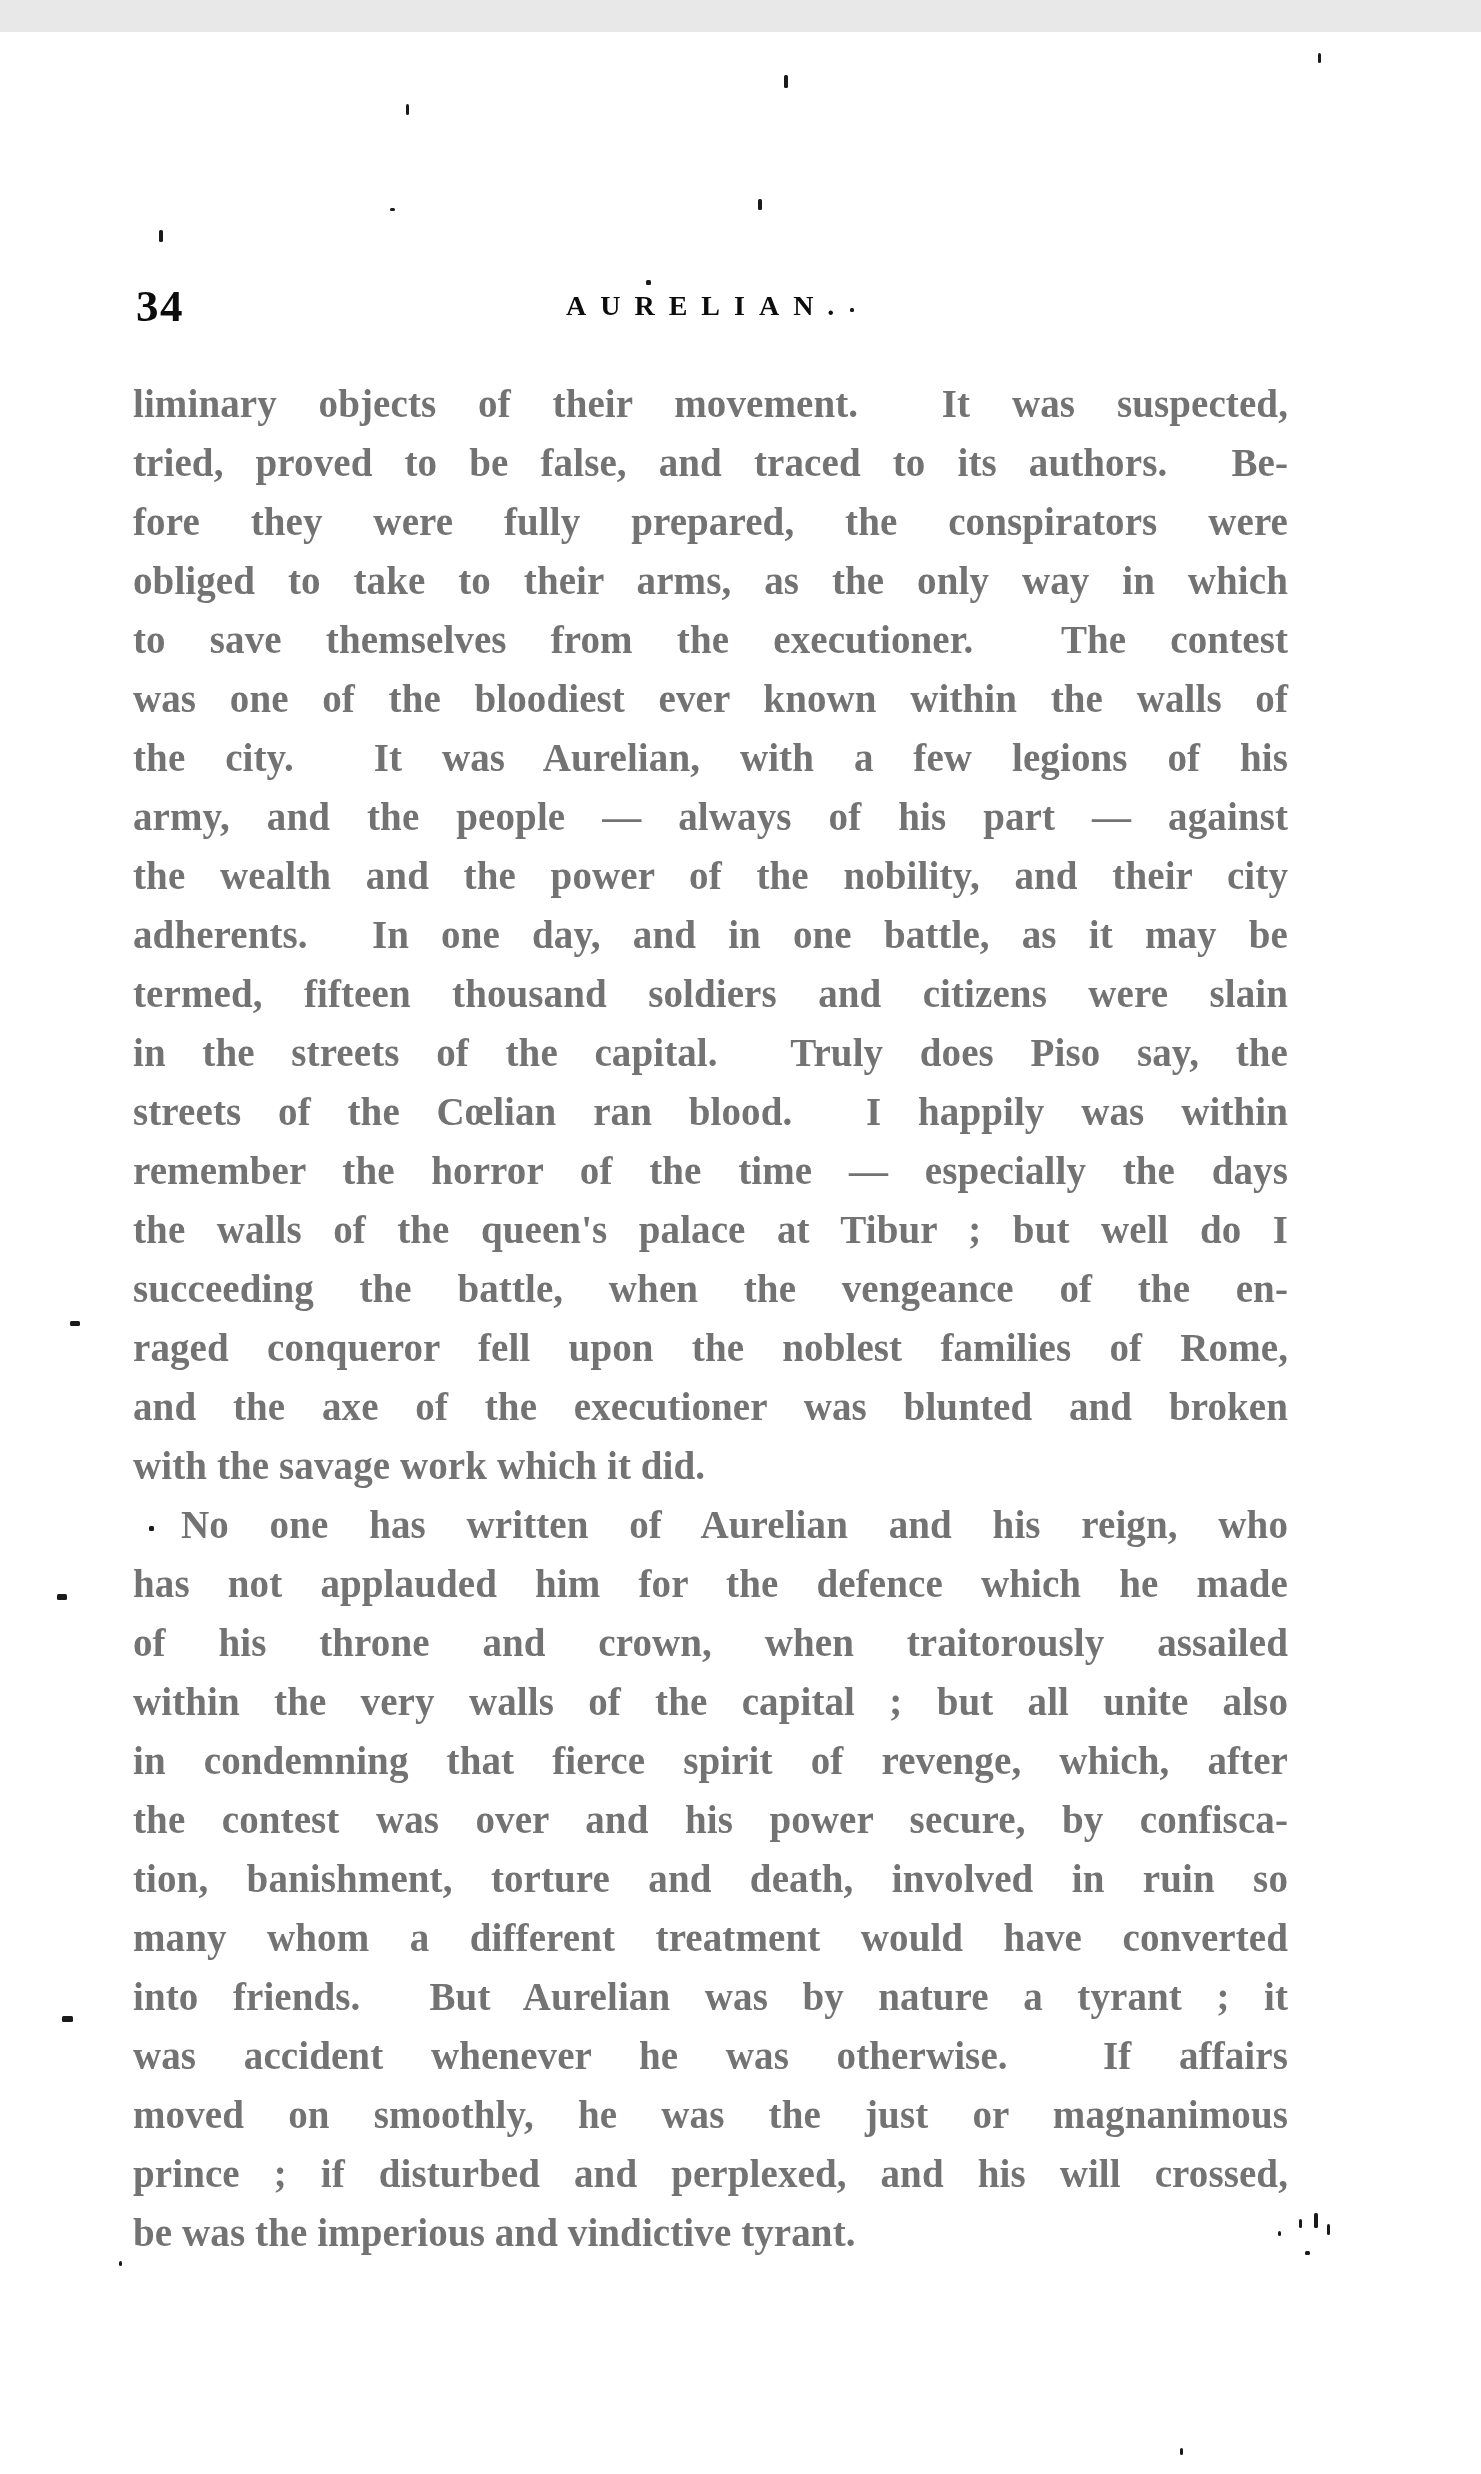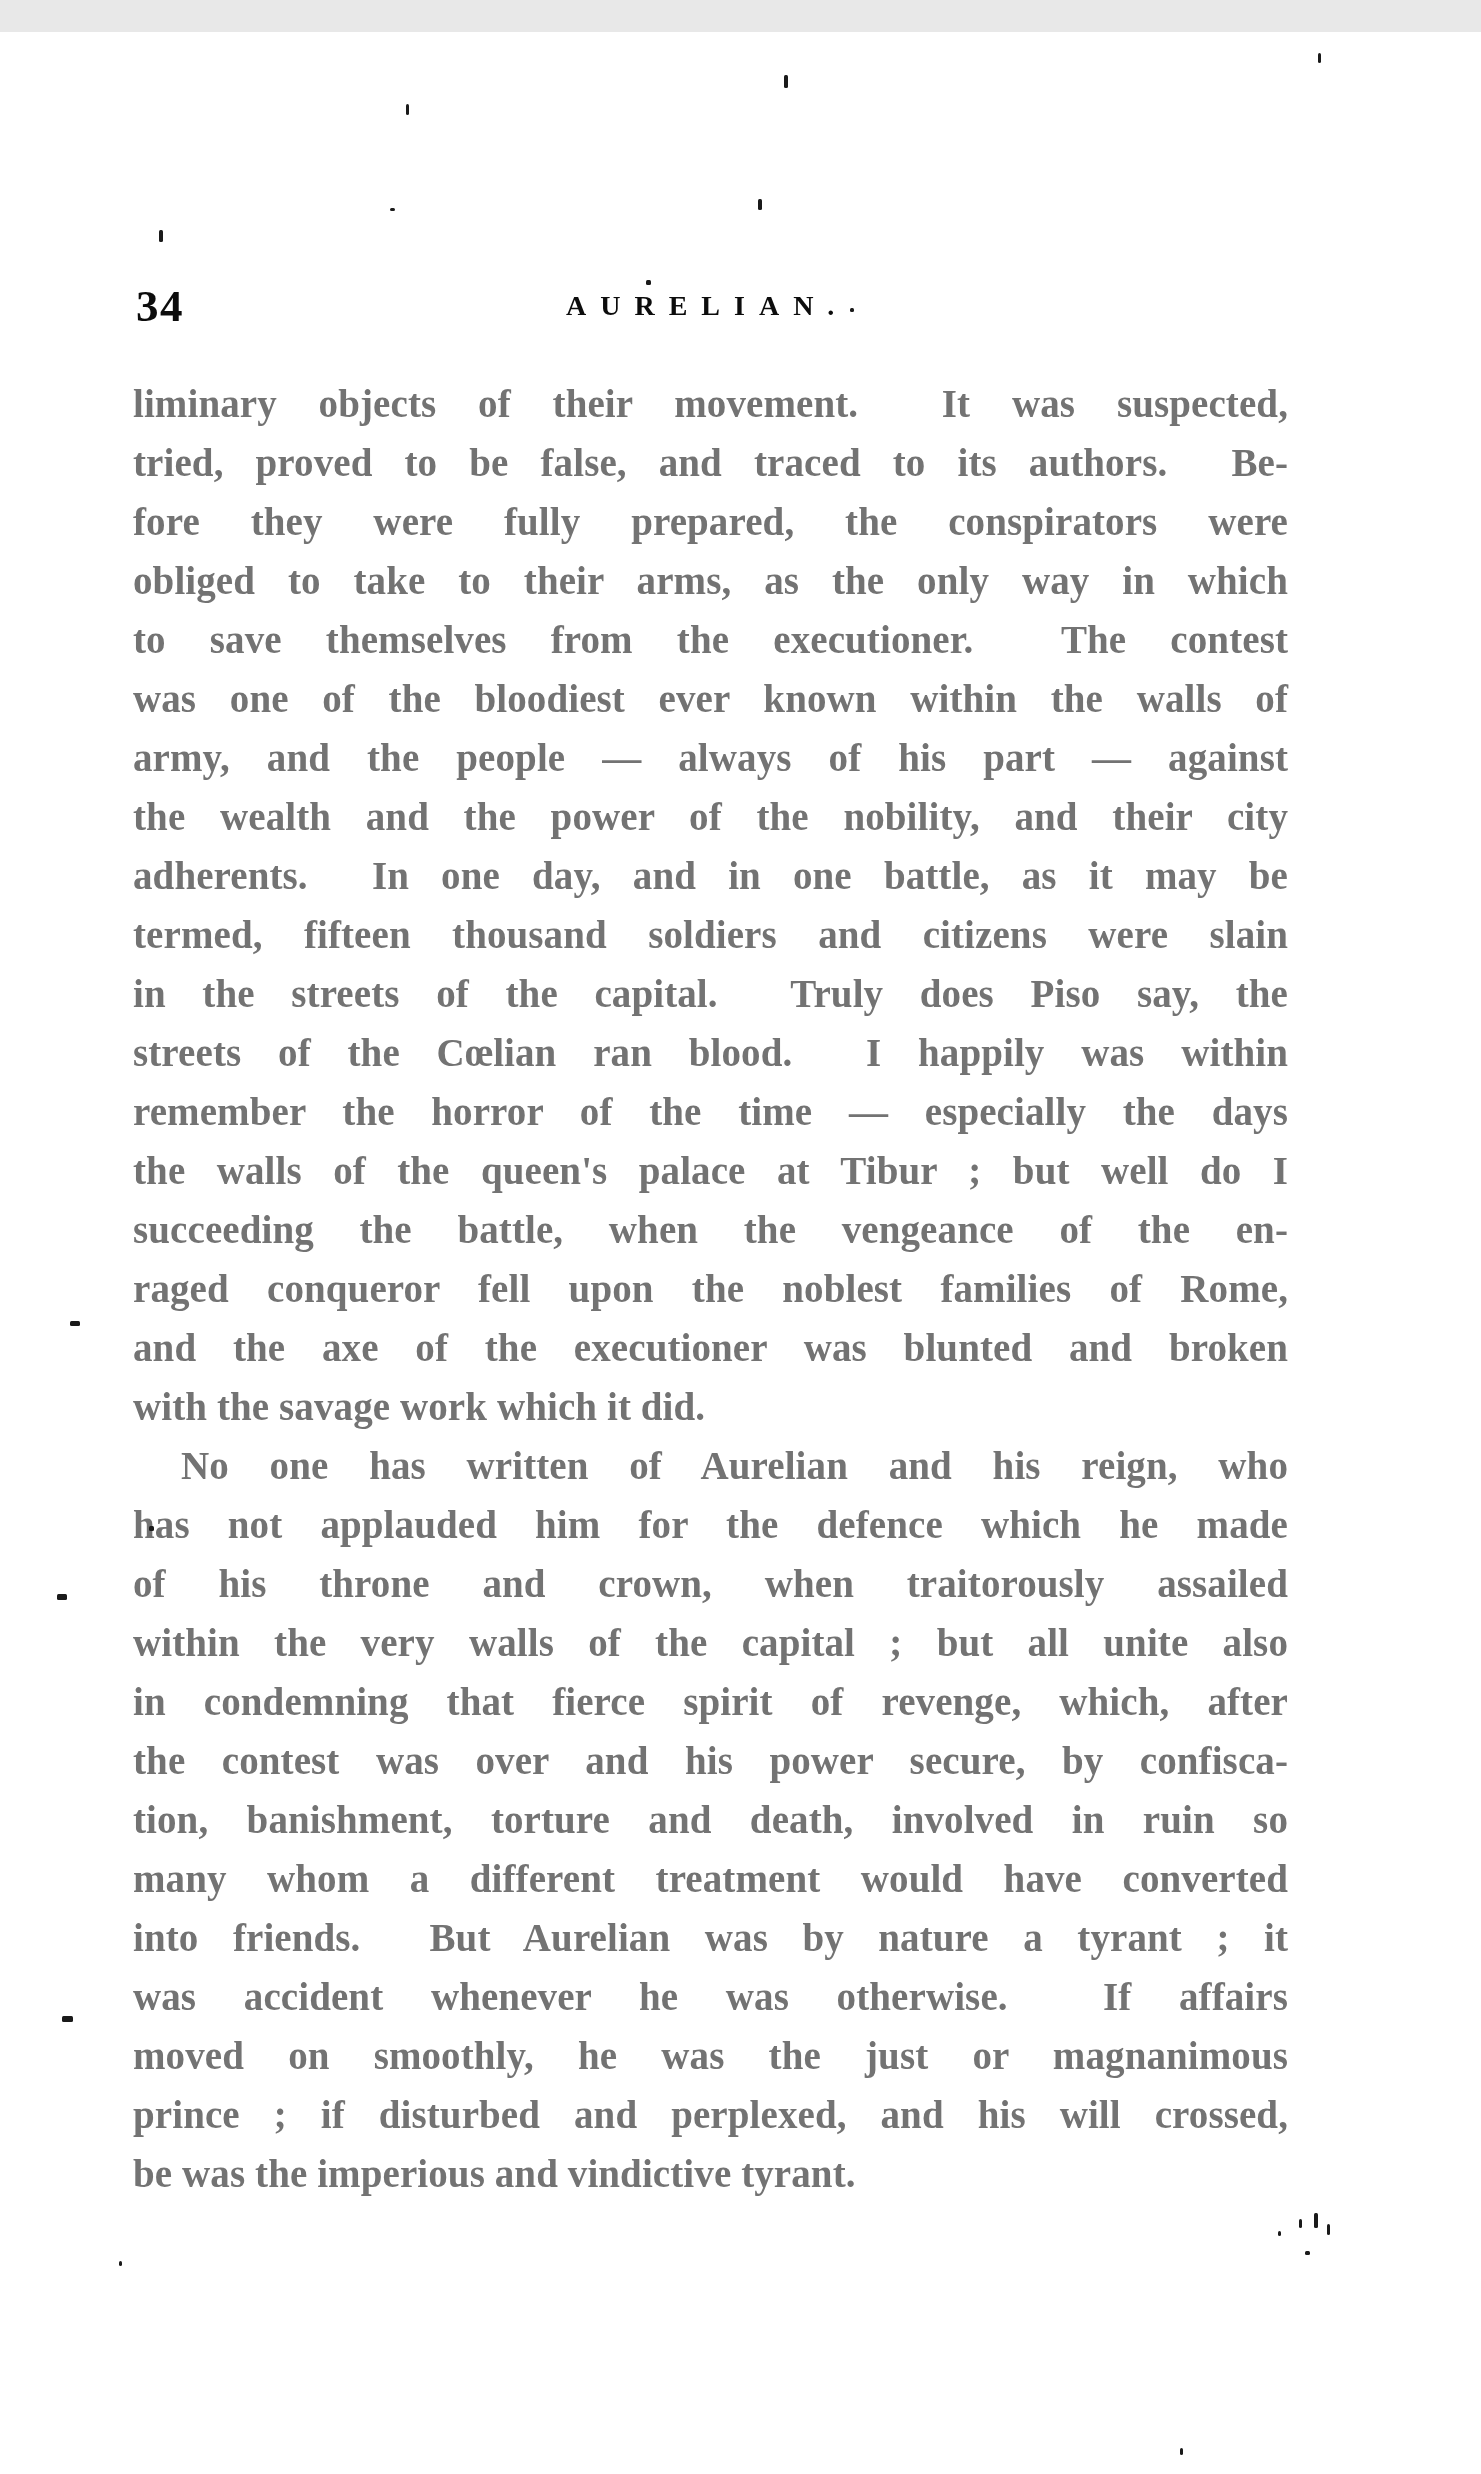--- a/index.html
+++ b/index.html
@@ -77,20 +77,21 @@
     <span class="running-title">AURELIAN.</span>
   </div>
 
   <div class="body-text">
     <div class="line">liminary objects of their movement.  It was suspected,</div>
     <div class="line">tried, proved to be false, and traced to its authors.  Be-</div>
     <div class="line">fore they were fully prepared, the conspirators were</div>
     <div class="line">obliged to take to their arms, as the only way in which</div>
     <div class="line">to save themselves from the executioner.  The contest</div>
     <div class="line">was one of the bloodiest ever known within the walls of</div>
+    <div class="line">the city.  It was Aurelian, with a few legions of his</div>
     <div class="line">army, and the people — always of his part — against</div>
     <div class="line">the wealth and the power of the nobility, and their city</div>
     <div class="line">adherents.  In one day, and in one battle, as it may be</div>
     <div class="line">termed, fifteen thousand soldiers and citizens were slain</div>
     <div class="line">in the streets of the capital.  Truly does Piso say, the</div>
     <div class="line">streets of the Cœlian ran blood.  I happily was within</div>
     <div class="line">remember the horror of the time — especially the days</div>
     <div class="line">the walls of the queen's palace at Tibur ; but well do I</div>
     <div class="line">succeeding the battle, when the vengeance of the en-</div>
     <div class="line">raged conqueror fell upon the noblest families of Rome,</div>

